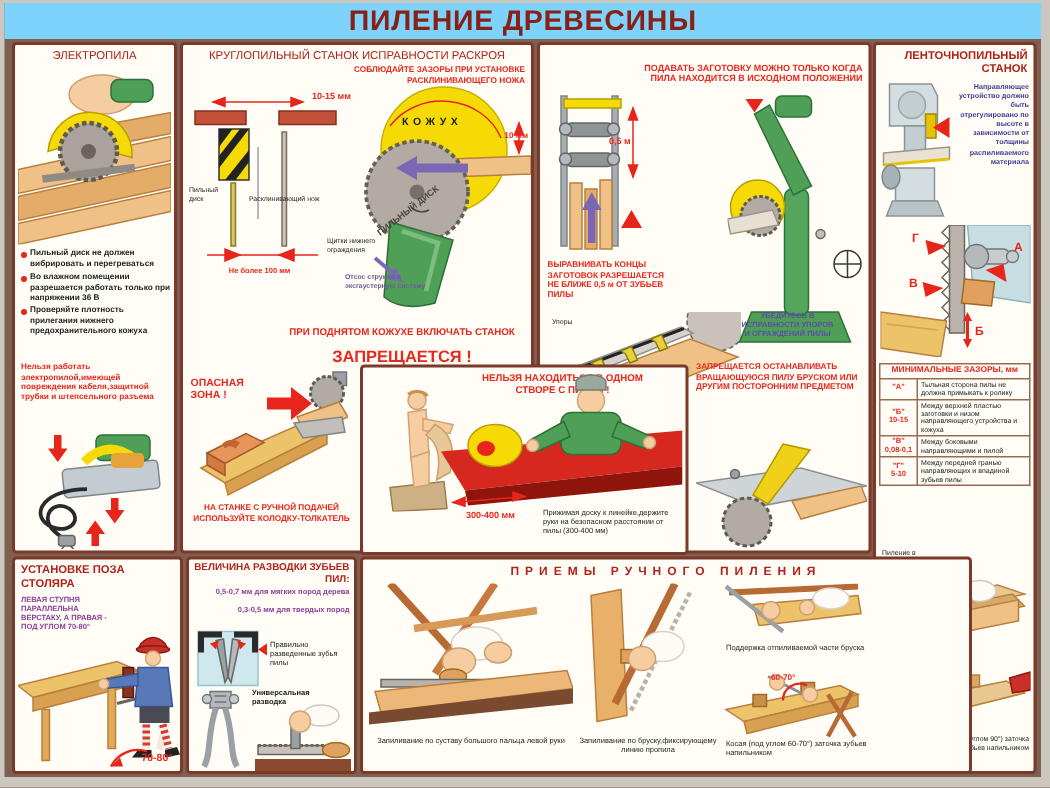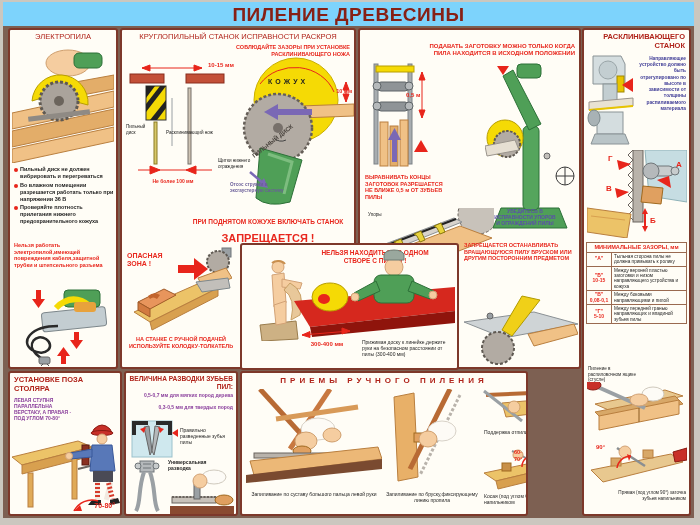--- a/index.html
+++ b/index.html
@@ -287,21 +287,21 @@
         <line x1="58" y1="88" x2="106" y2="84"></line>
         <polygon points="58,88 66,84.5 66,90.5" fill="#e8251b"></polygon>
         <polygon points="106,84 98,81 98,87" fill="#e8251b"></polygon>
       </g>
     </svg>
     <div class="abs rb f6 ctr" style="left:56px;top:96px;width:58px">300-400 мм</div>
     <div class="abs bk f5" style="left:120px;top:94px;width:92px">Прижимая доску к линейке,держите руки на безопасном расстоянии от пилы (300-400 мм)</div>
   </section>
 
   <section class="panel" style="left:579px;top:26px;width:109px;height:488px">
-    <div class="abs rt" style="right:4px;top:3px;width:98px;color:#b0231a;font-weight:bold;font-size:7.5px;line-height:1.15">РАСКЛИНИВАЮЩЕГО СТАНОК</div>
+    <div class="abs rt" style="right:4px;top:3px;width:98px;color:#b0231a;font-weight:bold;font-size:7.5px;line-height:1.15">ЛЕНТОЧНОПИЛЬНЫЙ СТАНОК</div>
     <svg class="abs" style="left:3px;top:24px" width="48" height="92" viewBox="0 0 48 92">
       <polygon points="6,2 34,2 38,10 38,30 6,30" fill="#d4dddf" stroke="#8a9396"></polygon>
       <circle cx="21" cy="16" r="9" fill="#c3ced1" stroke="#9aa5a8"></circle>
       <rect x="30" y="22" width="7" height="16" fill="#e8c400" stroke="#a08800"></rect>
       <rect x="16" y="30" width="14" height="18" fill="#c3ced1" stroke="#8a9396"></rect>
       <polygon points="2,48 46,44 46,52 2,56" fill="#e9e2d2" stroke="#9a948c"></polygon>
       <line x1="2" y1="56" x2="46" y2="52" stroke="#e8c400" stroke-width="2"></line>
       <rect x="10" y="58" width="26" height="22" fill="#d4dddf" stroke="#8a9396"></rect>
       <polygon points="8,80 38,80 42,90 4,90" fill="#b9c4c7" stroke="#8a9396"></polygon>
       <ellipse cx="7" cy="64" rx="6" ry="8" fill="#a8b2b5" stroke="#7d8a8d"></ellipse>
@@ -457,21 +457,21 @@
       <rect x="0" y="37" width="64" height="9" fill="#8a4a30"></rect>
       <rect x="2" y="28" width="44" height="6" fill="#c8c2ba" stroke="#6b645e"></rect>
       <line x1="2" y1="28" x2="46" y2="28" stroke="#6b645e" stroke-dasharray="2 1.5" stroke-width="2"></line>
       <ellipse cx="54" cy="31" rx="9" ry="5" fill="#e0a060" stroke="#a06a20"></ellipse>
       <rect x="24" y="10" width="6" height="20" fill="#9aa0a4" stroke="#666"></rect>
       <ellipse cx="44" cy="8" rx="12" ry="7" fill="#fdfbf6" stroke="#cfc9bd"></ellipse>
       <circle cx="30" cy="12" r="7" fill="#f5cda0" stroke="#d2a276"></circle>
     </svg>
   </section>
 
-  <section class="panel" style="left:237px;top:369px;width:288px;height:145px">
+  <section class="panel" style="left:237px;top:369px;width:408px;height:145px">
     <div class="abs ctr" style="left:0;top:3px;width:100%;color:#b0231a;font-weight:bold;font-size:8px;letter-spacing:4px">ПРИЕМЫ  РУЧНОГО  ПИЛЕНИЯ</div>
 
     <svg class="abs" style="left:4px;top:16px" width="136" height="100" viewBox="0 0 136 100">
       <line x1="14" y1="0" x2="64" y2="55" stroke="#b86a34" stroke-width="5"></line>
       <line x1="84" y1="0" x2="44" y2="60" stroke="#c87840" stroke-width="5"></line>
       <line x1="30" y1="30" x2="112" y2="18" stroke="#d89a58" stroke-width="5"></line>
       <ellipse cx="72" cy="40" rx="17" ry="11" fill="#fdfbf6" stroke="#d8d2c8"></ellipse>
       <ellipse cx="60" cy="52" rx="11" ry="9" fill="#f5cda0" stroke="#cf9f6e"></ellipse>
       <ellipse cx="86" cy="46" rx="9" ry="7" fill="#f5cda0" stroke="#cf9f6e"></ellipse>
       <ellipse cx="56" cy="62" rx="9" ry="5" fill="#e0a060" stroke="#a06a20"></ellipse>

